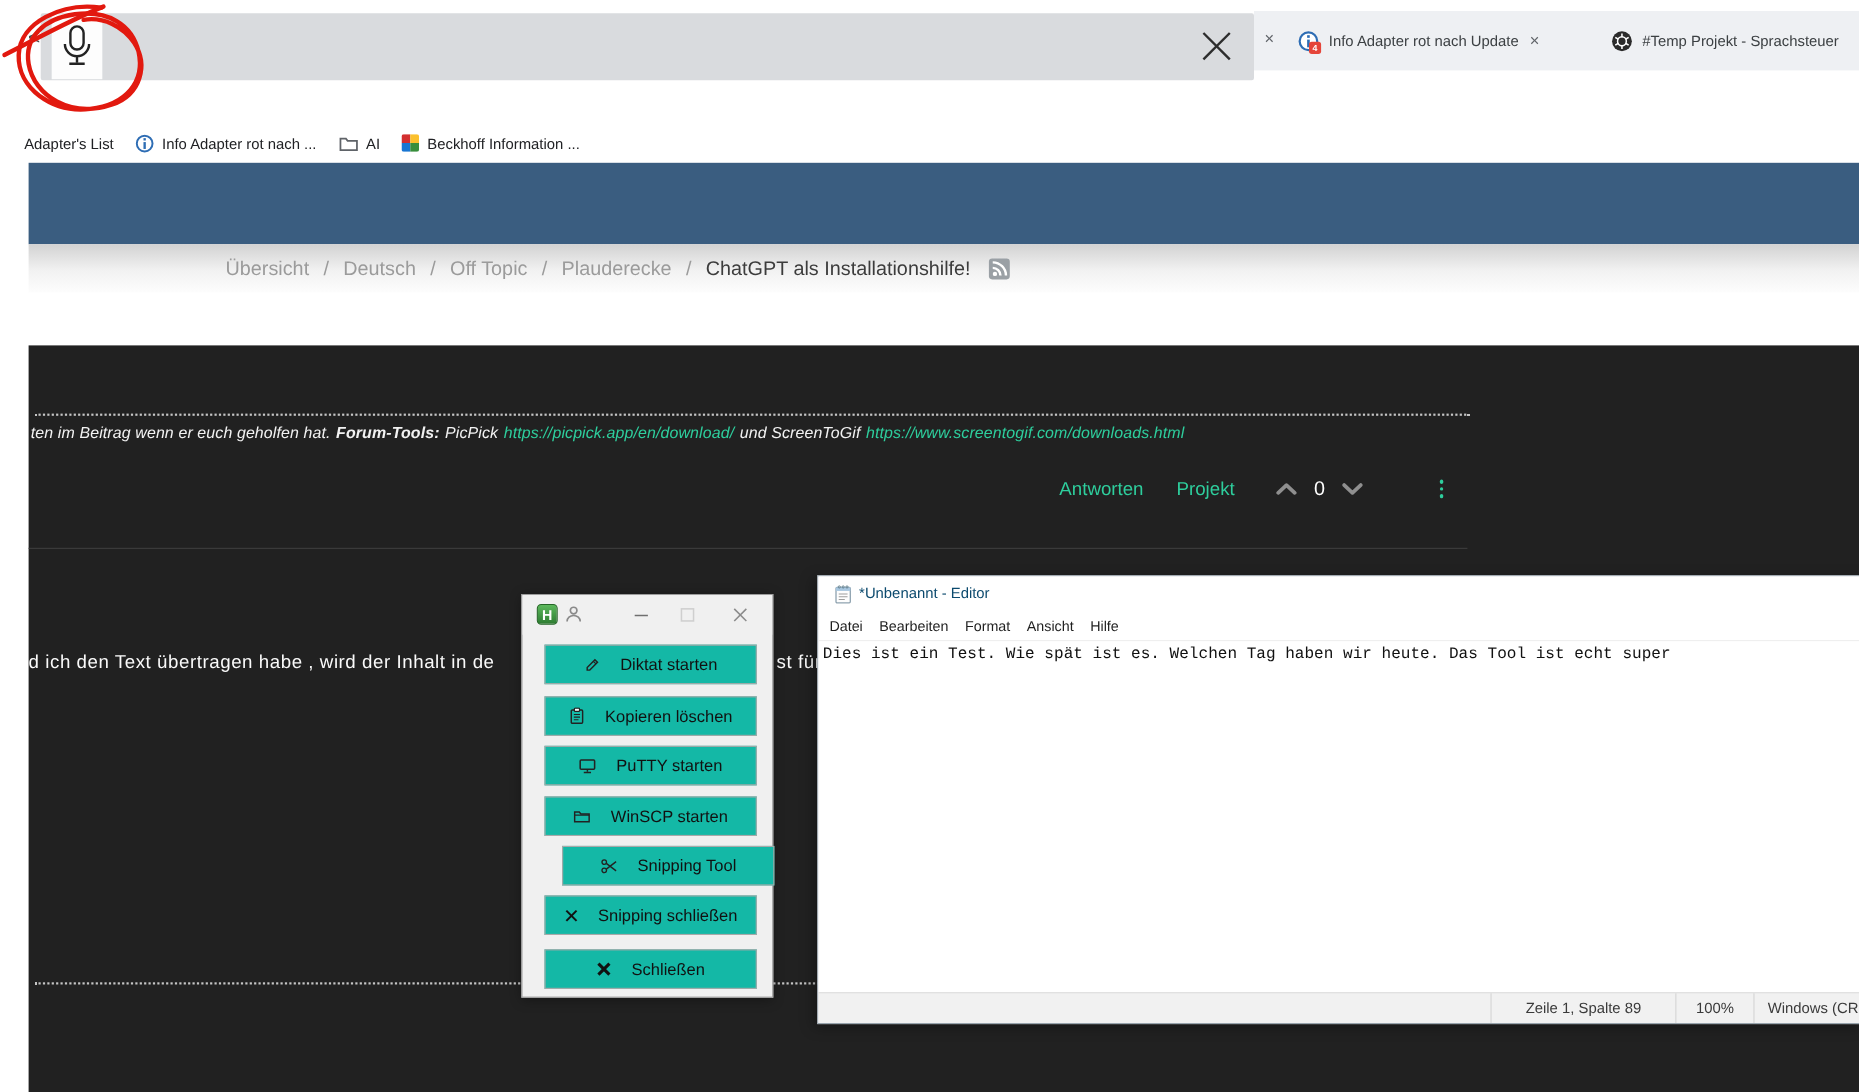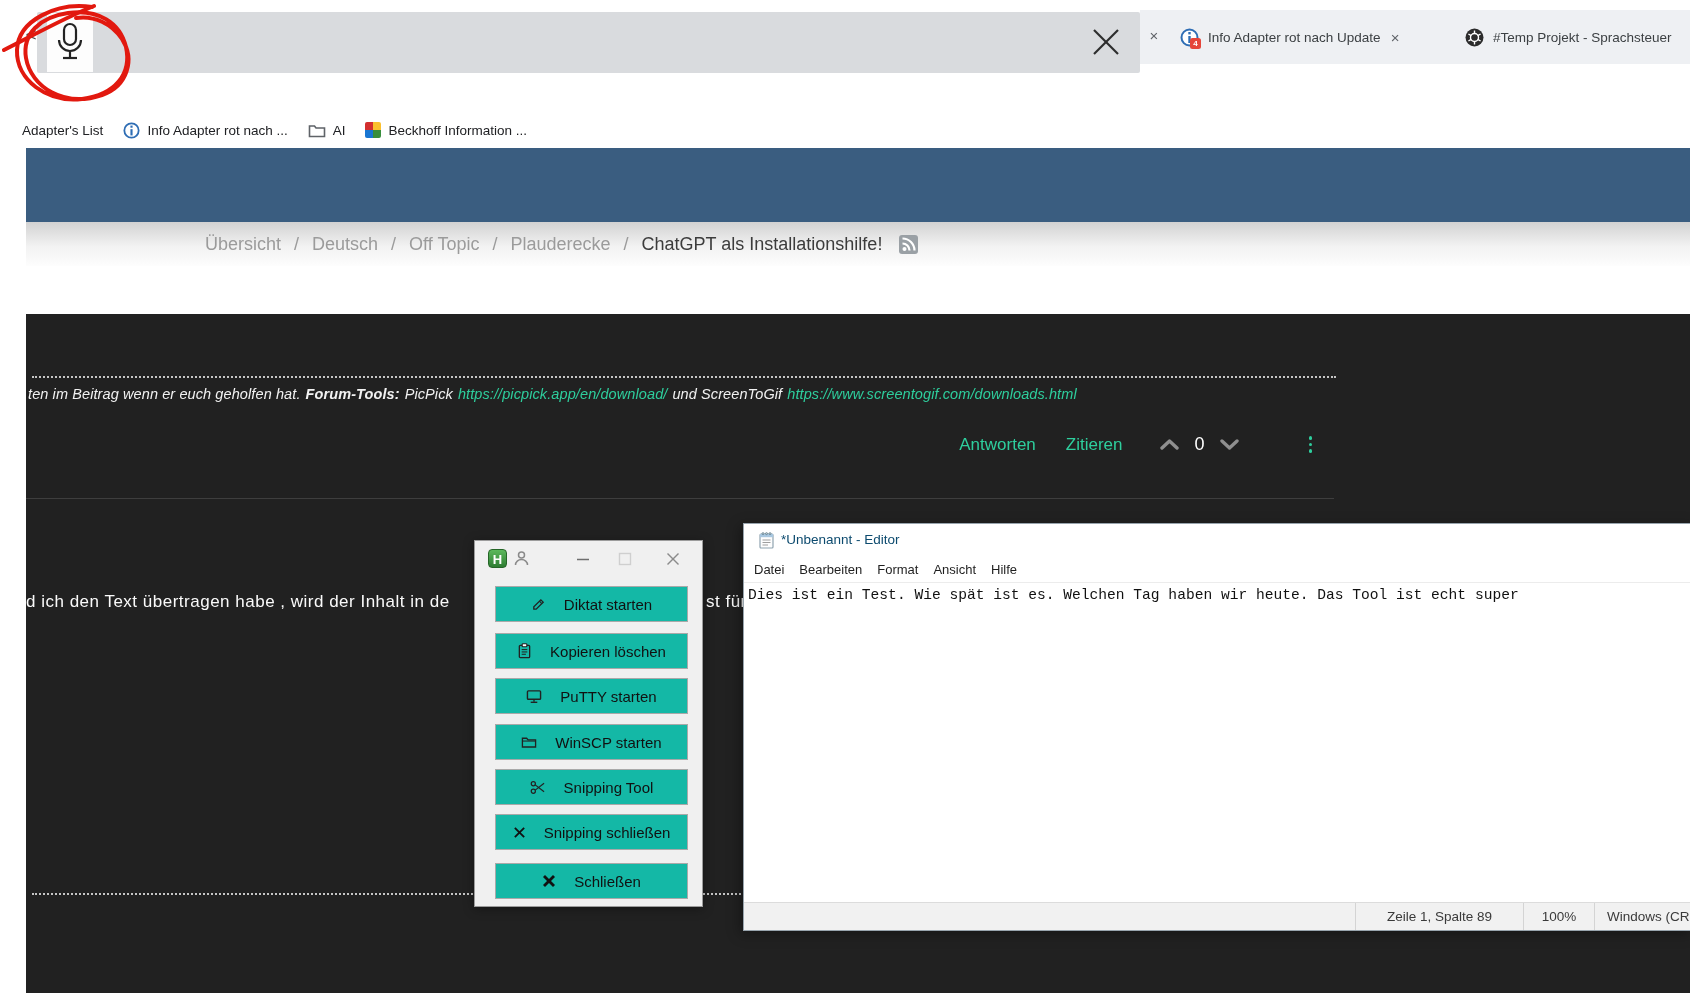--- a/index.html
+++ b/index.html
@@ -216,21 +216,21 @@
       <span>ten im Beitrag wenn er euch geholfen hat.</span>
       <b>Forum-Tools:</b>
       <span>PicPick</span>
       <a class="green-link">https://picpick.app/en/download/</a>
       <span>und ScreenToGif</span>
       <a class="green-link">https://www.screentogif.com/downloads.html</a>
     </div>
 
     <div class="action-row">
       <span class="action-link">Antworten</span>
-      <span class="action-link">Zitieren</span>
+      <span class="action-link">Projekt</span>
       <span class="vote">
         <svg width="19" height="11" viewBox="0 0 19 11">
           <polyline points="2,9 9.5,2 17,9" fill="none" stroke="#8f8f8f" stroke-width="3.4" stroke-linecap="round" stroke-linejoin="round"></polyline>
         </svg>
         <span class="score">0</span>
         <svg width="19" height="11" viewBox="0 0 19 11">
           <polyline points="2,2 9.5,9 17,2" fill="none" stroke="#8f8f8f" stroke-width="3.4" stroke-linecap="round" stroke-linejoin="round"></polyline>
         </svg>
       </span>
       <span class="dots-menu">
@@ -293,21 +293,21 @@
       </svg>
       <span>PuTTY starten</span>
     </button>
     <button class="tw-btn" style="top:183px;">
       <svg width="16" height="14" viewBox="0 0 17 14">
         <path d="M1.5,3 h4.5 l1.5,1.8 h8 v7.5 h-14 z" fill="none" stroke="#222" stroke-width="1.4"></path>
         <path d="M1.5,6 h14" fill="none" stroke="#222" stroke-width="1.1"></path>
       </svg>
       <span>WinSCP starten</span>
     </button>
-    <button class="tw-btn" style="top:228px;">
+    <button class="tw-btn" style="top:228px;margin-left:16px;">
       <svg width="16" height="15" viewBox="0 0 17 16">
         <circle cx="3.5" cy="4" r="2.2" fill="none" stroke="#222" stroke-width="1.3"></circle>
         <circle cx="3.5" cy="12" r="2.2" fill="none" stroke="#222" stroke-width="1.3"></circle>
         <line x1="5.5" y1="5.2" x2="15" y2="12.5" stroke="#222" stroke-width="1.3"></line>
         <line x1="5.5" y1="10.8" x2="15" y2="3.5" stroke="#222" stroke-width="1.3"></line>
       </svg>
       <span>Snipping Tool</span>
     </button>
     <button class="tw-btn" style="top:273px;">
       <svg width="13" height="13" viewBox="0 0 14 14">

